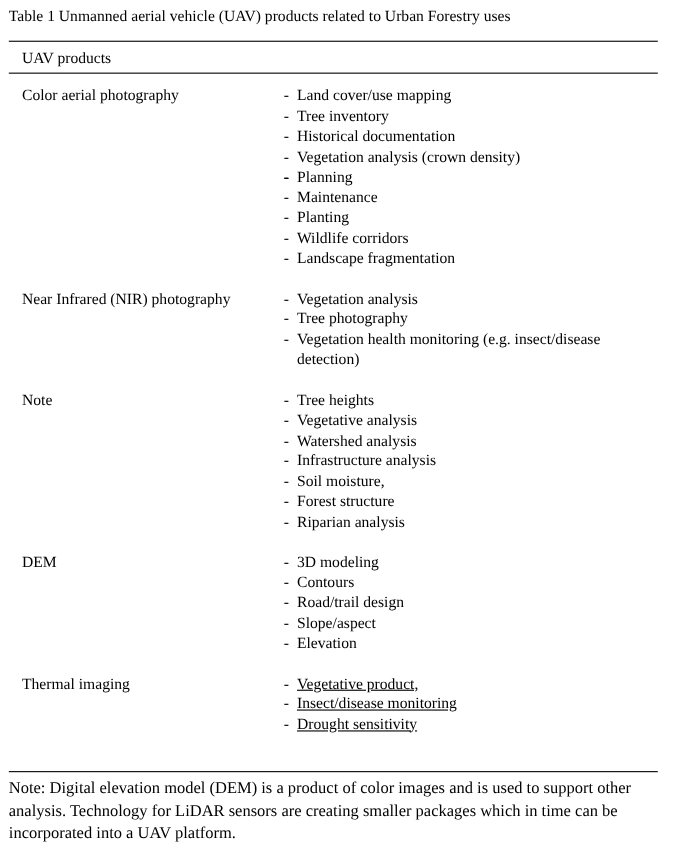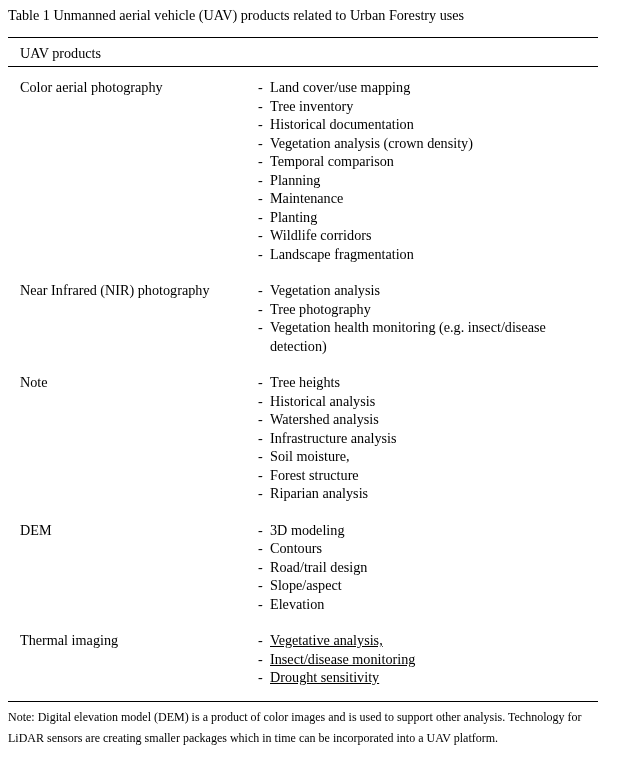--- a/index.html
+++ b/index.html
@@ -102,21 +102,21 @@
     left: 0;
     top: 0;
   }
 
   
   .note {
     position: absolute;
     left: 8px;
     top: 707px;
     width: 588px;
-    font-size: 12px;
+    font-size: 15px;
     line-height: 20.5px;
     text-align: left;
   }
 </style>
 </head>
 <body>
 
 <div class="page">
 
   <div class="table-caption">Table 1 Unmanned aerial vehicle (UAV) products related to Urban Forestry uses</div>
@@ -130,62 +130,62 @@
   <div class="rule rule-header"></div>
 
   <div class="tbody" id="tbody">
       <div class="row">
         <div class="cell-product">Color aerial photography</div>
         <div class="cell-uses">
           <div class="use-item"><span class="dash">-</span><span>Land cover/use mapping</span></div>
           <div class="use-item"><span class="dash">-</span><span>Tree inventory</span></div>
           <div class="use-item"><span class="dash">-</span><span>Historical documentation</span></div>
           <div class="use-item"><span class="dash">-</span><span>Vegetation analysis (crown density)</span></div>
-          <div class="use-item"><span class="dash">-</span><span>Temporal comparison</span></div>
+          <div class="use-item"><span class="dash">-</span></div>
           <div class="use-item"><span class="dash">-</span><span>Planning</span></div>
           <div class="use-item"><span class="dash">-</span><span>Maintenance</span></div>
           <div class="use-item"><span class="dash">-</span><span>Planting</span></div>
           <div class="use-item"><span class="dash">-</span><span>Wildlife corridors</span></div>
           <div class="use-item"><span class="dash">-</span><span>Landscape fragmentation</span></div>
         </div>
       </div>
       <div class="row">
         <div class="cell-product">Near Infrared (NIR) photography</div>
         <div class="cell-uses">
           <div class="use-item"><span class="dash">-</span><span>Vegetation analysis</span></div>
           <div class="use-item"><span class="dash">-</span><span>Tree photography</span></div>
           <div class="use-item"><span class="dash">-</span><span>Vegetation health monitoring (e.g. insect/disease detection)</span></div>
         </div>
       </div>
       <div class="row">
         <div class="cell-product">Note</div>
         <div class="cell-uses">
           <div class="use-item"><span class="dash">-</span><span>Tree heights</span></div>
-          <div class="use-item"><span class="dash">-</span><span>Historical analysis</span></div>
+          <div class="use-item"><span class="dash">-</span><span>Vegetative analysis</span></div>
           <div class="use-item"><span class="dash">-</span><span>Watershed analysis</span></div>
           <div class="use-item"><span class="dash">-</span><span>Infrastructure analysis</span></div>
           <div class="use-item"><span class="dash">-</span><span>Soil moisture,</span></div>
           <div class="use-item"><span class="dash">-</span><span>Forest structure</span></div>
           <div class="use-item"><span class="dash">-</span><span>Riparian analysis</span></div>
         </div>
       </div>
       <div class="row">
         <div class="cell-product">DEM</div>
         <div class="cell-uses">
           <div class="use-item"><span class="dash">-</span><span>3D modeling</span></div>
           <div class="use-item"><span class="dash">-</span><span>Contours</span></div>
           <div class="use-item"><span class="dash">-</span><span>Road/trail design</span></div>
           <div class="use-item"><span class="dash">-</span><span>Slope/aspect</span></div>
           <div class="use-item"><span class="dash">-</span><span>Elevation</span></div>
         </div>
       </div>
       <div class="row">
         <div class="cell-product">Thermal imaging</div>
         <div class="cell-uses">
-          <div class="use-item"><span class="dash">-</span><span>Vegetative analysis,</span></div>
+          <div class="use-item"><span class="dash">-</span><span>Vegetative product,</span></div>
           <div class="use-item"><span class="dash">-</span><span>Insect/disease monitoring</span></div>
           <div class="use-item"><span class="dash">-</span><span>Drought sensitivity</span></div>
         </div>
       </div>
     </div>
 
   <div class="rule rule-bottom"></div>
 
   <div class="note">Note: Digital elevation model (DEM) is a product of color images and is used to support other analysis.  Technology for LiDAR sensors are creating smaller packages which in time can be incorporated into a UAV platform.</div>
 

